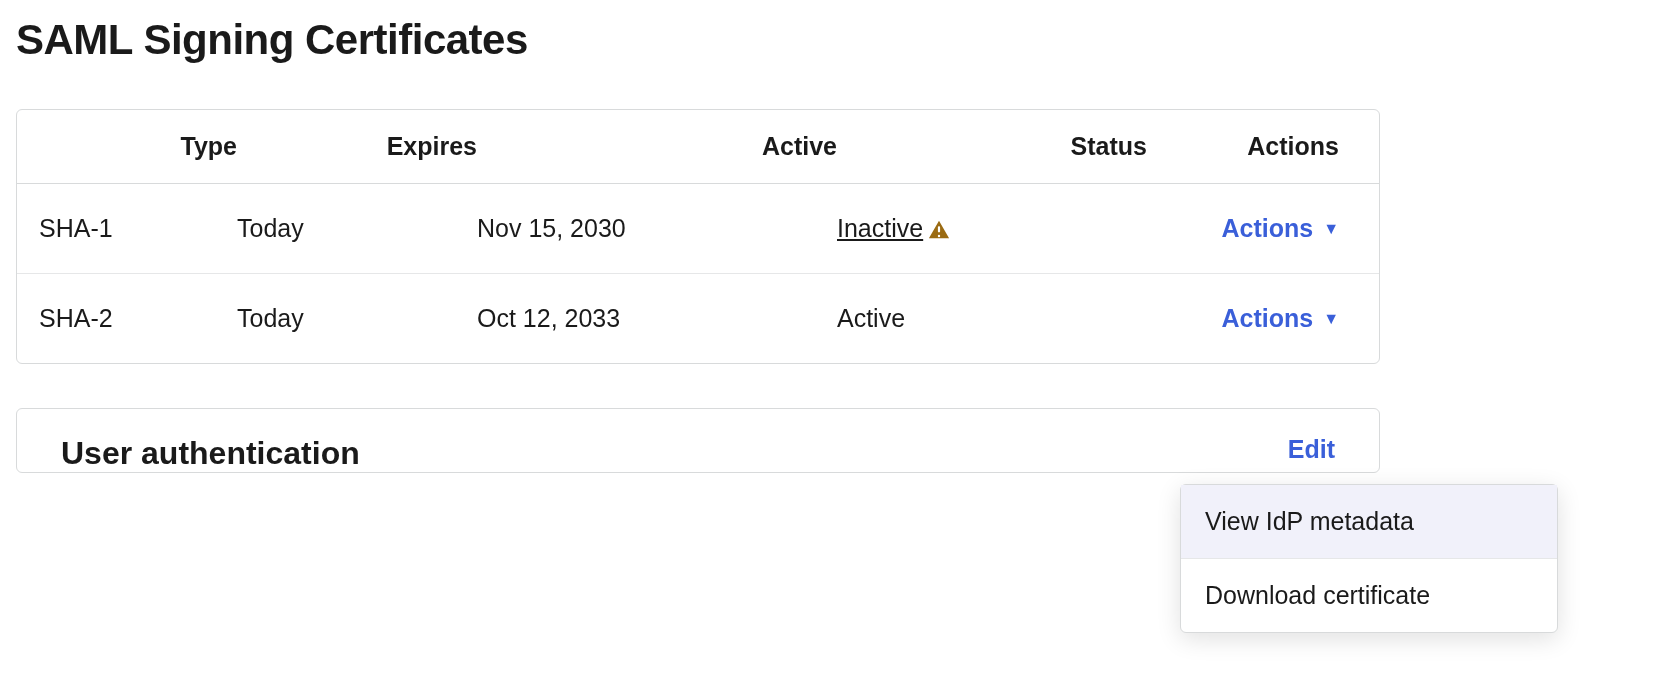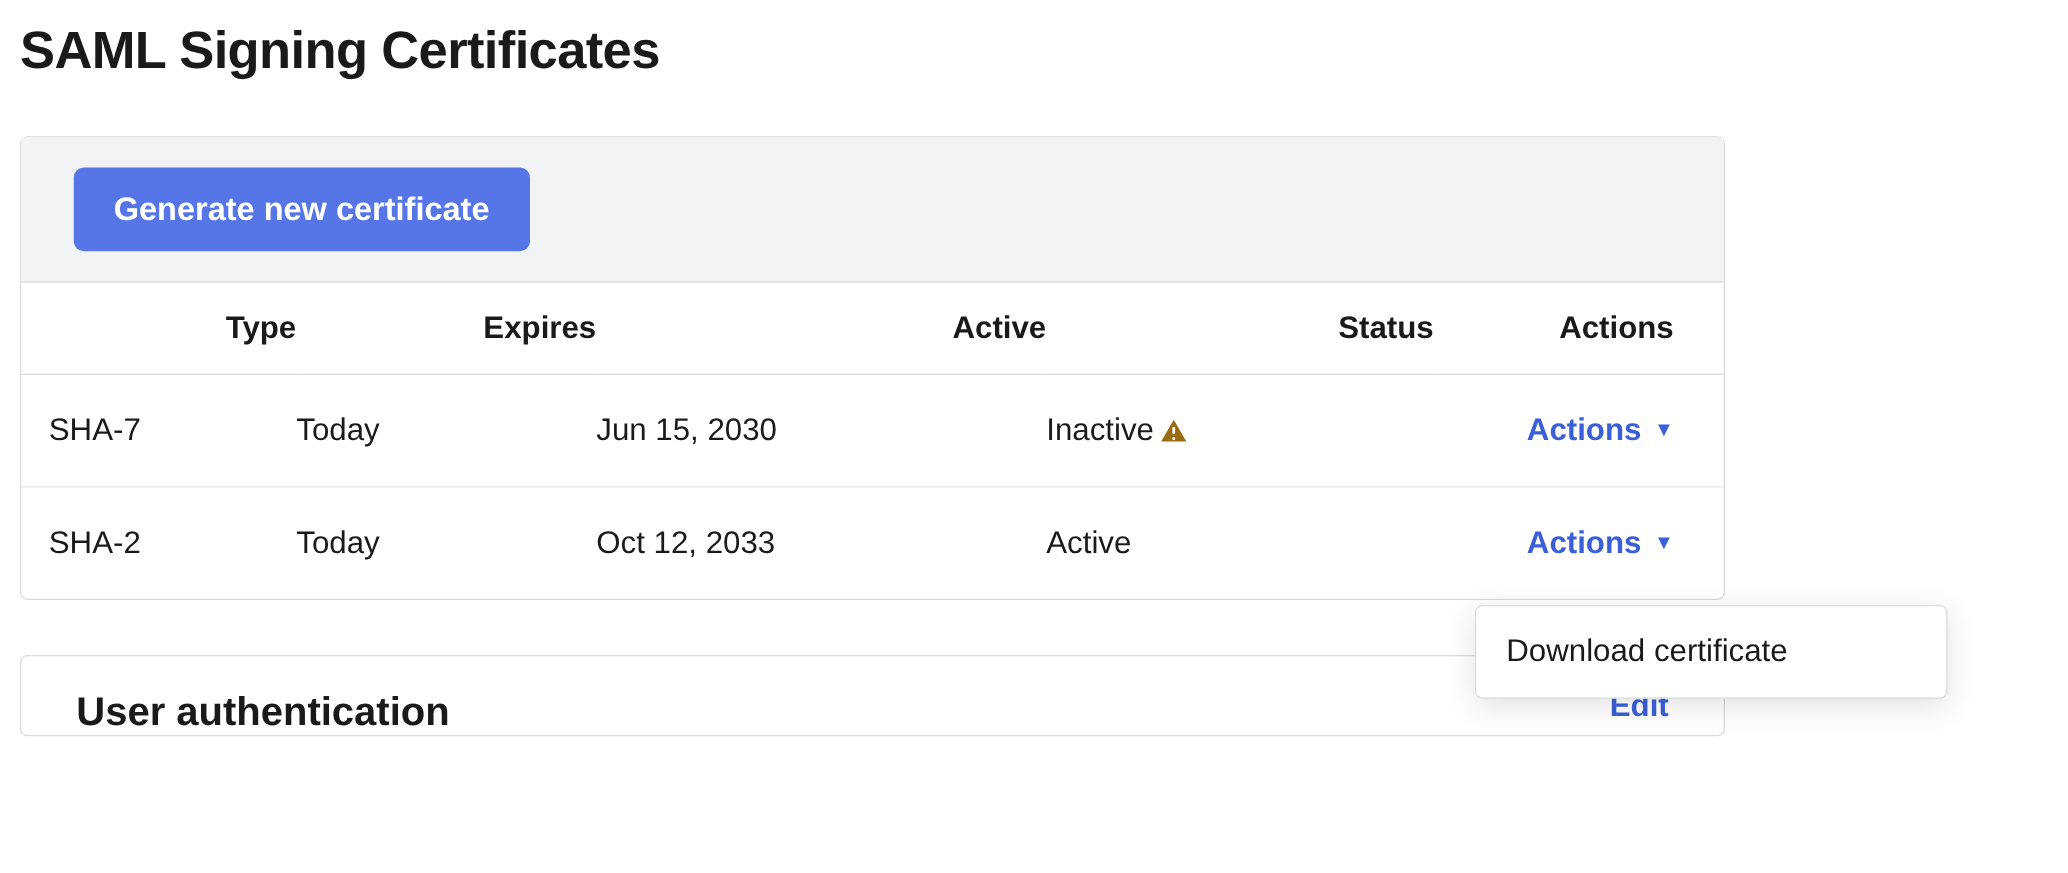--- a/index.html
+++ b/index.html
@@ -55,21 +55,21 @@
       padding: 30px 0;
       border-bottom: 1px solid #e6e7e8;
       vertical-align: middle;
     }
     table.cert-table tr:last-child td { border-bottom: none; }
     .col-type    { width: 220px; padding-left: 22px !important; }
     .col-created { width: 240px; }
     .col-expires { width: 360px; }
     .col-status  { width: 310px; }
     .col-actions { width: auto; text-align: right; padding-right: 40px !important; }
-    .status-cell { display: inline-flex; align-items: center; gap: 3px; }
+    .status-cell { display: inline-flex; align-items: center; gap: 3px; text-decoration: underline; }
     .warn-icon {
       width: 22px;
       height: 22px;
       display: inline-block;
       vertical-align: middle;
       margin-left: 2px;
     }
     .actions-link {
       color: #3a5fd9;
       font-weight: 700;
@@ -126,38 +126,35 @@
       font-size: 25px;
       cursor: pointer;
     }
   </style>
 </head>
 <body>
 
 <h1 class="page-title">SAML Signing Certificates</h1>
 
 <div class="panel">
-  <div class="panel-header">
-    <button class="btn-primary">Generate new certificate</button>
-  </div>
   <table class="cert-table">
     <thead>
       <tr>
         <th class="col-type">Type</th>
         <th class="col-created">Expires</th>
         <th class="col-expires">Active</th>
         <th class="col-status">Status</th>
         <th class="col-actions">Actions</th>
       </tr>
     </thead>
     <tbody>
       <tr>
-        <td class="col-type">SHA-7</td>
+        <td class="col-type">SHA-1</td>
         <td class="col-created">Today</td>
-        <td class="col-expires">Jun 15, 2030</td>
+        <td class="col-expires">Nov 15, 2030</td>
         <td class="col-status">
           <span class="status-cell">
             <span>Inactive</span>
             <span class="warn-icon">
               <svg viewBox="0 0 24 24" width="22" height="22">
                   <path fill="#9b6b12" d="M12 2 1 21h22L12 2zm0 6c.7 0 1.2.5 1.2 1.2v4.2c0 .7-.5 1.2-1.2 1.2s-1.2-.5-1.2-1.2V9.2C10.8 8.5 11.3 8 12 8zm0 9.2a1.3 1.3 0 1 1 0 2.6 1.3 1.3 0 0 1 0-2.6z"></path>
                 </svg>
             </span>
           </span>
         </td>
@@ -180,19 +177,20 @@
             <span>Actions</span>
             <span class="caret-down">▼</span>
           </span>
         </td>
       </tr>
     </tbody>
   </table>
 </div>
 
 <div class="dropdown">
+  <div class="dropdown-item hovered">View IdP metadata</div>
   <div class="dropdown-item">Download certificate</div>
 </div>
 
 <div class="section">
   <h2>User authentication</h2>
   <span class="edit-link">Edit</span>
 </div>
 
 </body></html>

